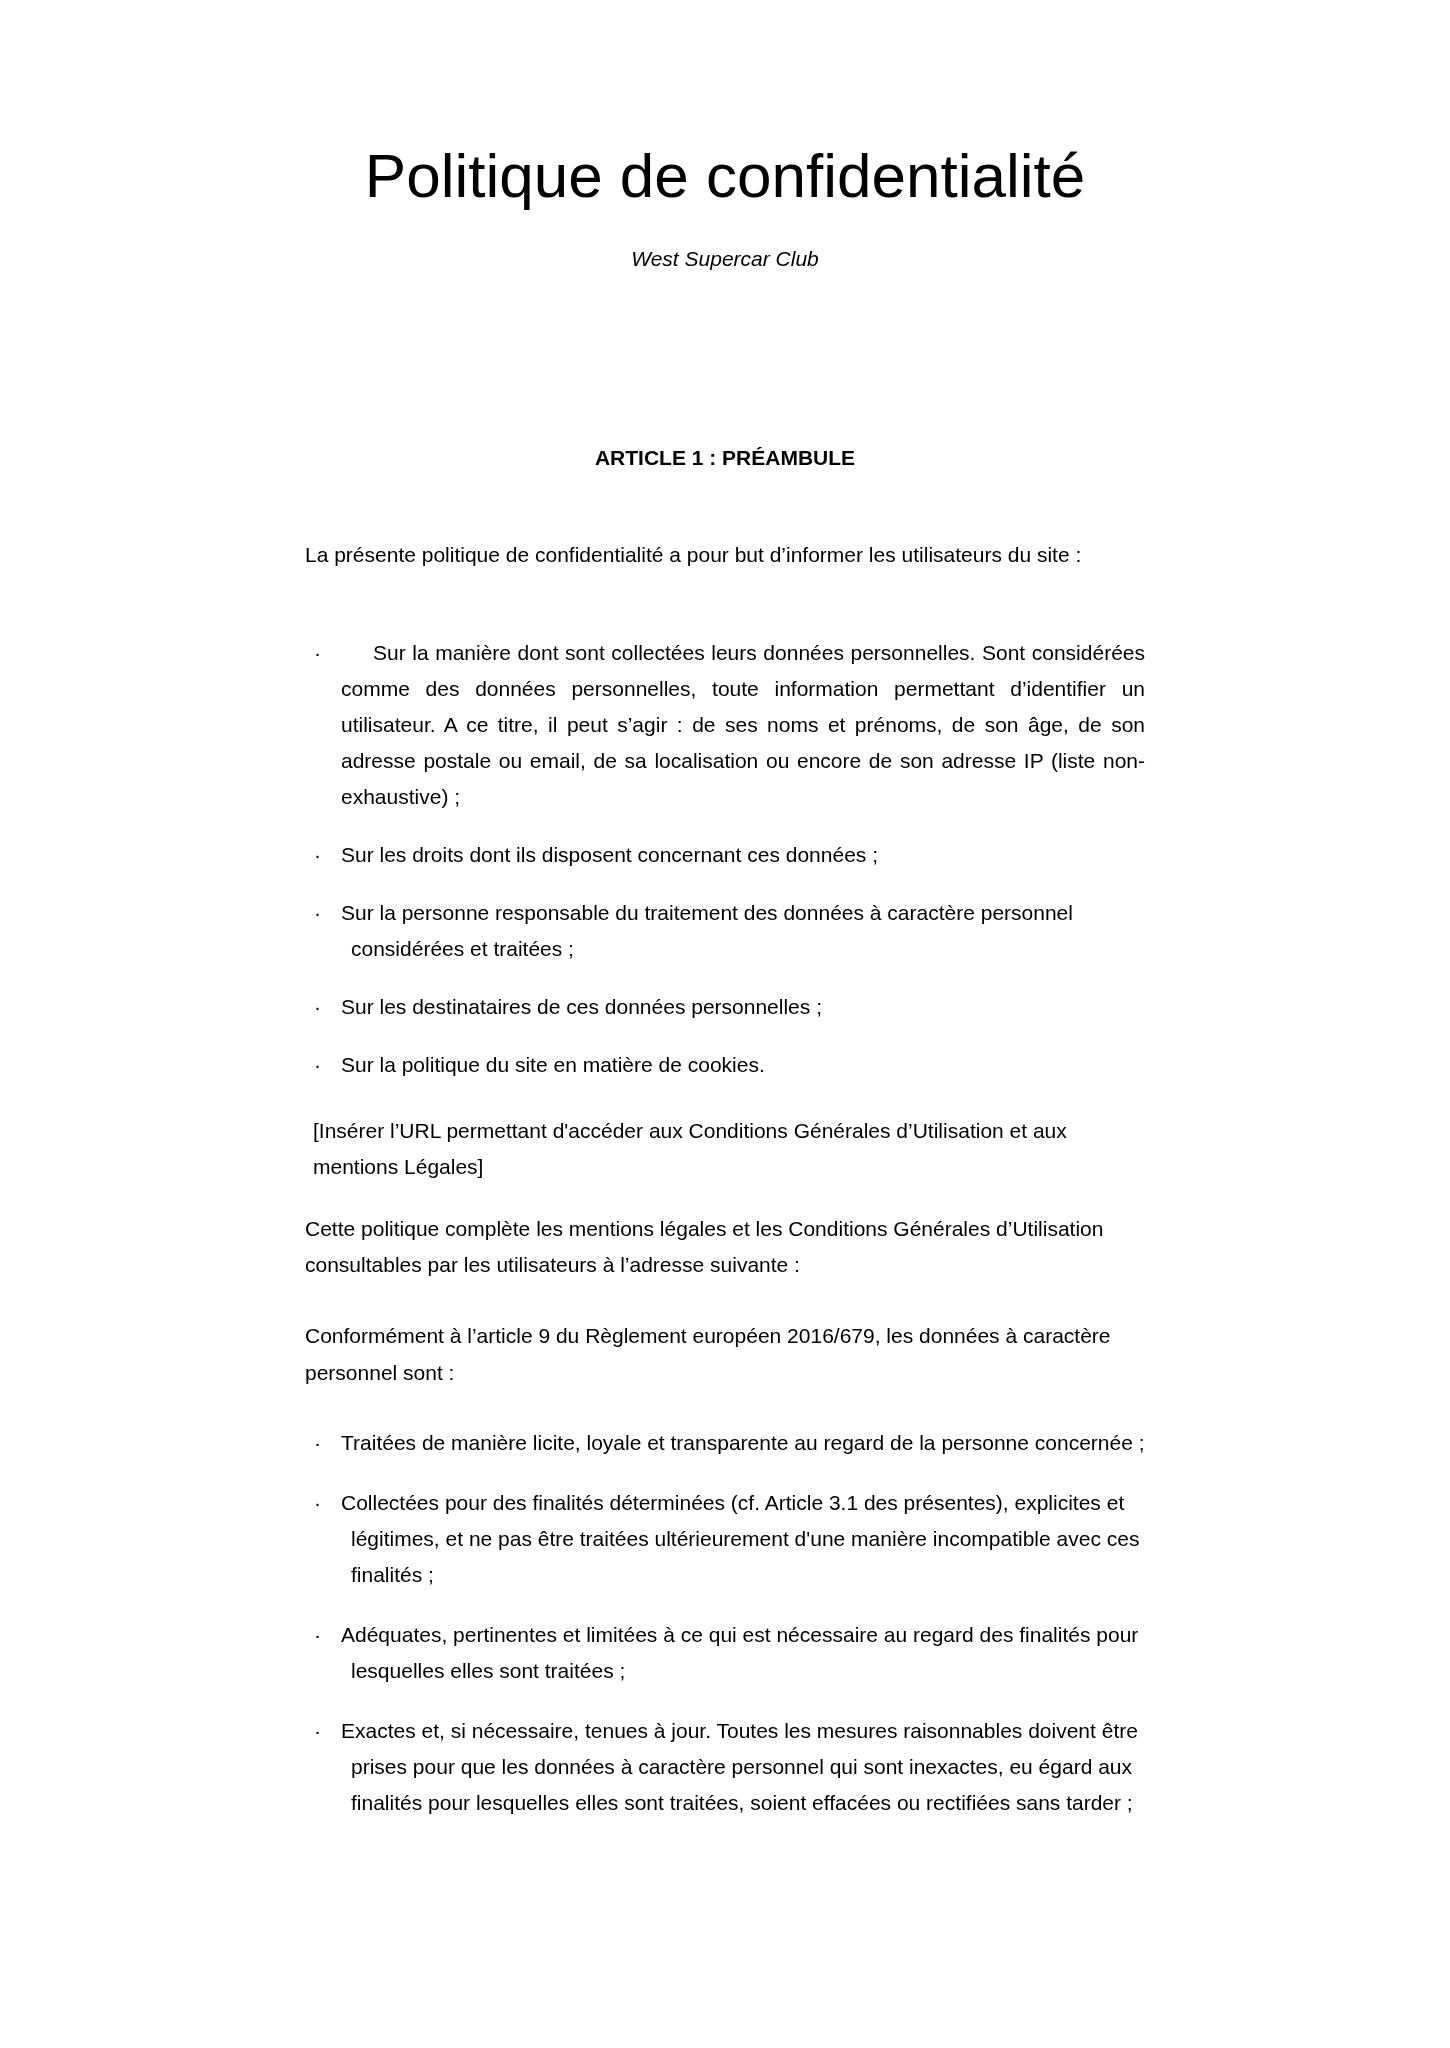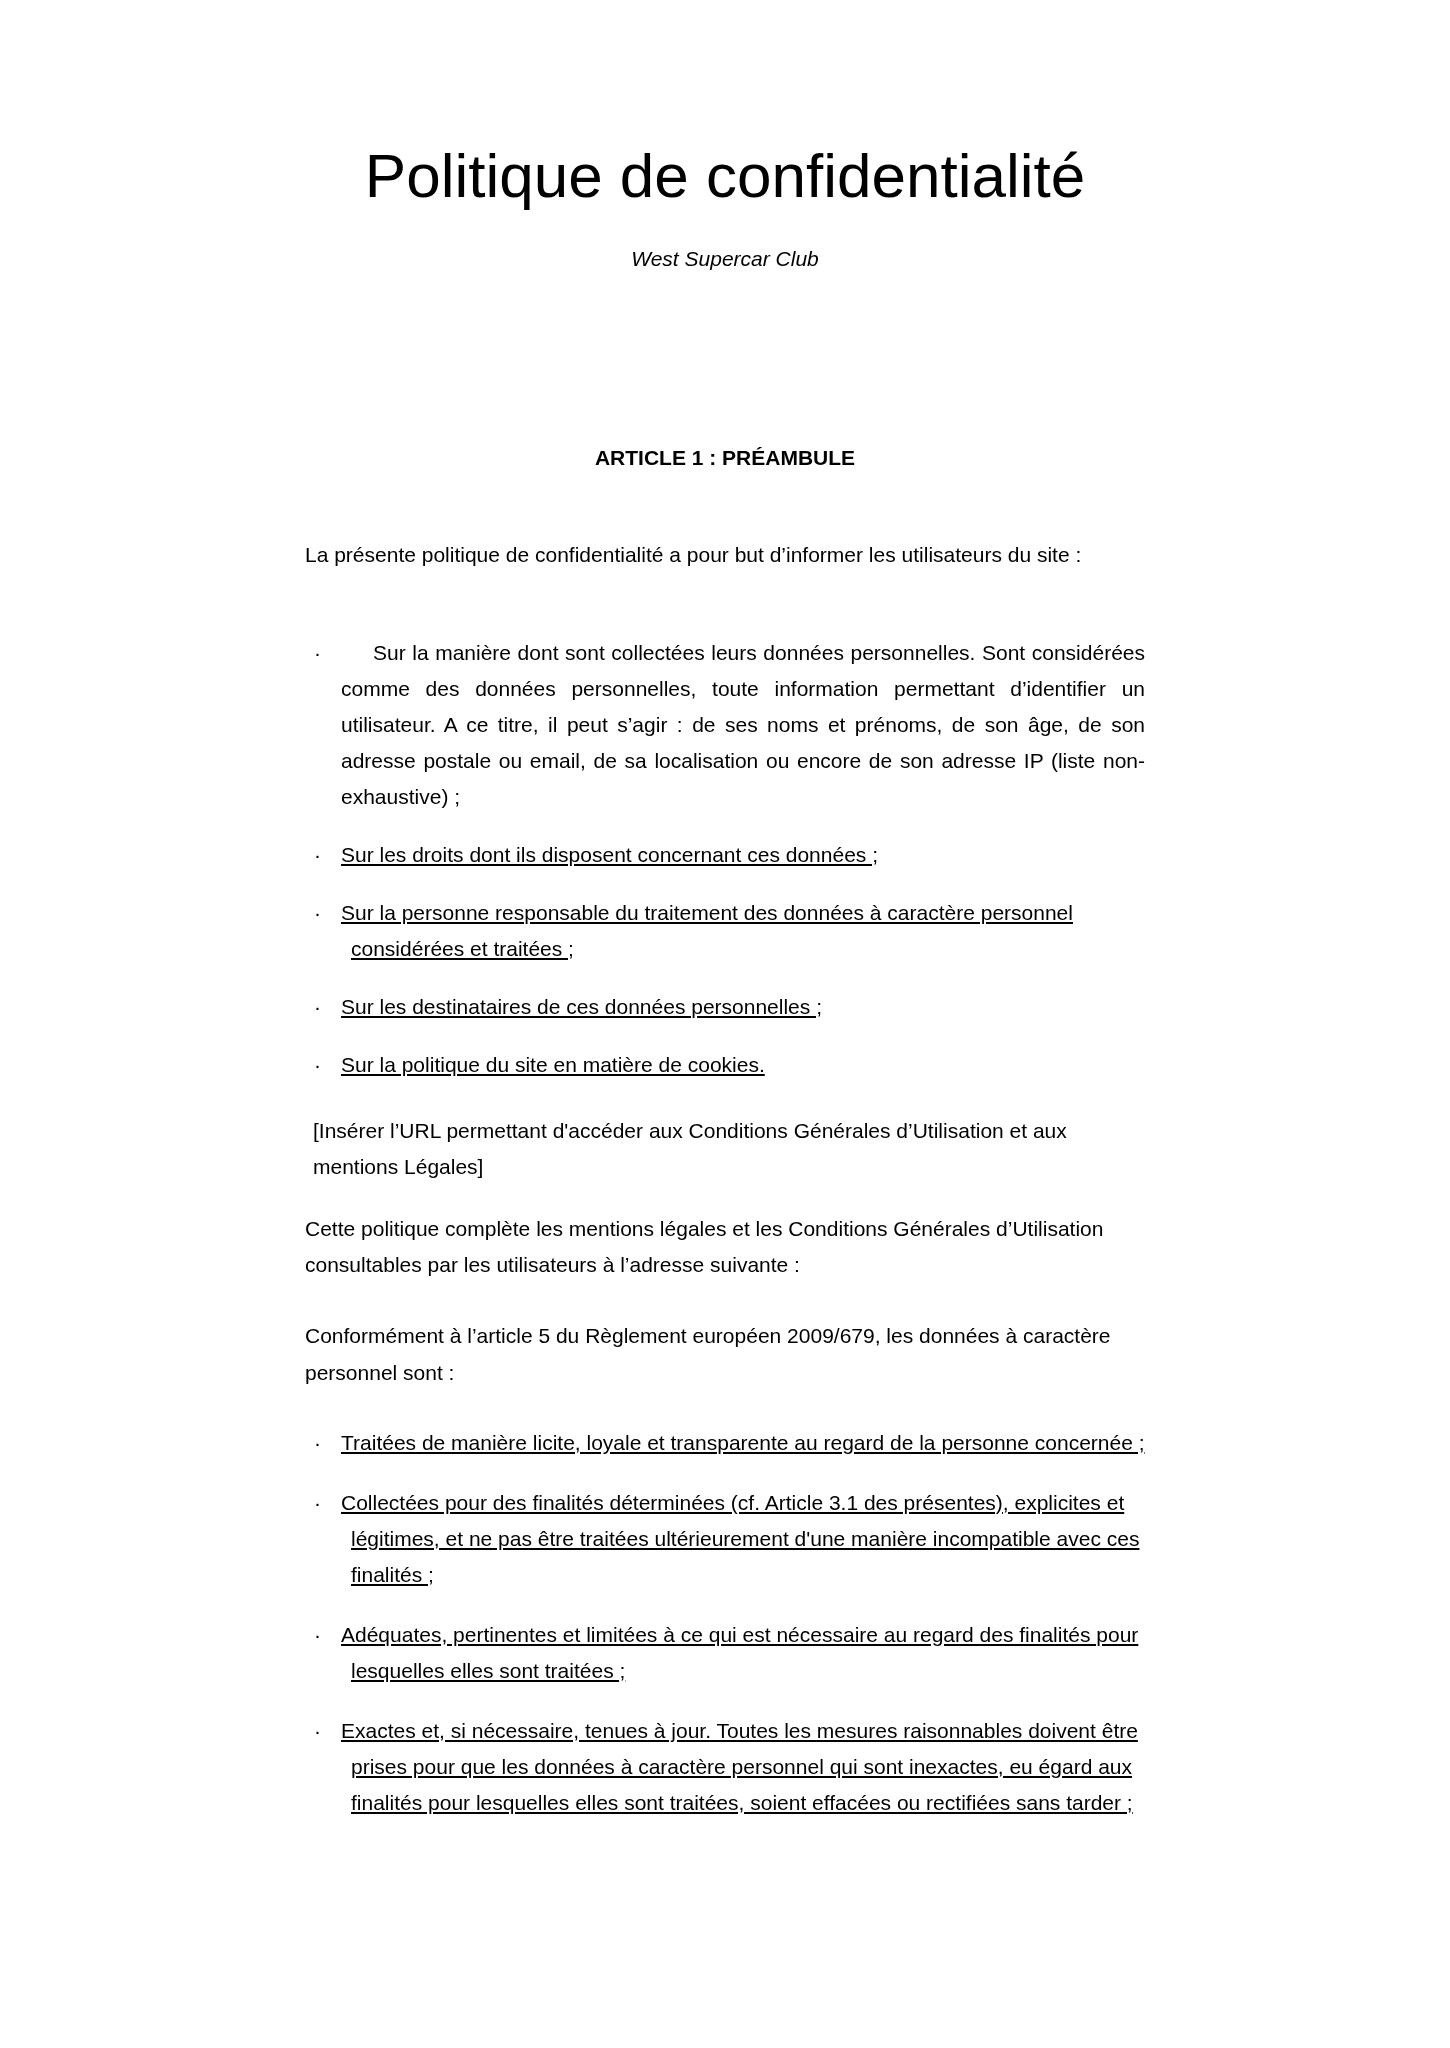--- a/index.html
+++ b/index.html
@@ -81,21 +81,20 @@
     font-size: 21px;
     line-height: 36px;
   }
   .bullet-text.justified {
     text-align: justify;
     text-indent: 32px;
   }
   .wrap-indent {
     padding-left: 10px;
     text-indent: -10px;
-    text-decoration: underline;
   }
 </style>
 </head>
 <body>
 
 <div class="page">
 
   <div class="doc-title">Politique de confidentialité</div>
 
   <div class="doc-subtitle">West Supercar Club</div>
@@ -131,21 +130,21 @@
       <span class="bullet-text wrap-indent">Sur la politique du site en matière de cookies.</span>
     </div>
 
   </div>
 
   <div class="para url-line">[Insérer l’URL permettant d'accéder aux Conditions Générales d’Utilisation et aux mentions Légales]</div>
 
   <div class="para closing">Cette politique complète les mentions légales et les Conditions Générales d’Utilisation consultables par les utilisateurs à l’adresse suivante :</div>
 
 
-  <div class="para intro-2">Conformément à l’article 5 du Règlement européen 2009/679, les données à caractère personnel sont :</div>
+  <div class="para intro-2">Conformément à l’article 9 du Règlement européen 2016/679, les données à caractère personnel sont :</div>
 
   <div class="bullet-list second">
 
     <div class="bullet-item">
       <span class="bullet-marker">·</span>
       <span class="bullet-text wrap-indent">Traitées de manière licite, loyale et transparente au regard de la personne concernée ;</span>
     </div>
 
     <div class="bullet-item">
       <span class="bullet-marker">·</span>

